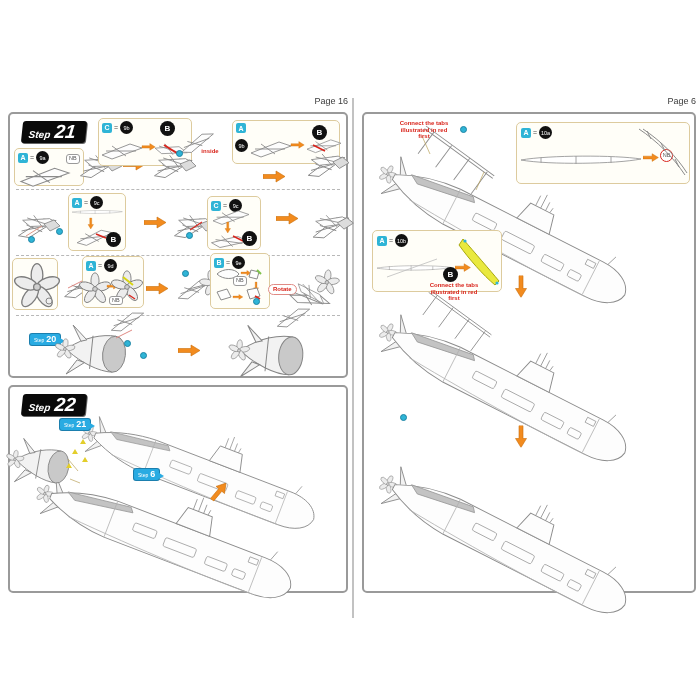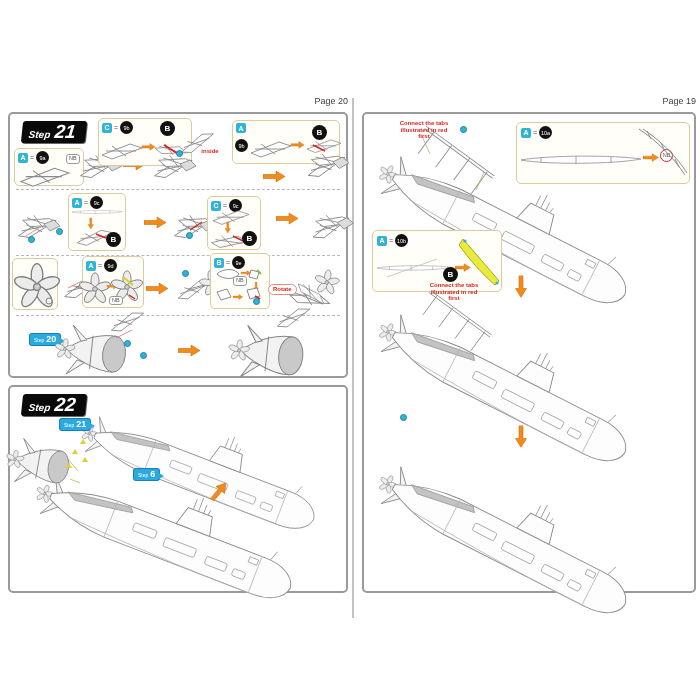--- a/index.html
+++ b/index.html
@@ -122,22 +122,22 @@
         <line x1="10" y1="1" x2="7" y2="28"></line>
           <line x1="32" y1="4" x2="29" y2="31"></line>
         <line x1="54" y1="6" x2="51" y2="33"></line>
           <line x1="76" y1="9" x2="73" y2="36"></line>
       </g>
       <polygon id="oarrow" points="0,4.5 13,4.5 13,1 22,6.5 13,12 13,8.5 0,8.5" fill="#f28b1e" stroke="#c96d08" stroke-width="0.6"></polygon>
     </defs>
   </svg>
 
   
-  <div class="page-label" style="left:296px;top:96px;">Page 20</div>
-  <div class="page-label" style="left:644px;top:96px;">Page 19</div>
+  <div class="page-label" style="left:296px;top:96px;">Page 16</div>
+  <div class="page-label" style="left:644px;top:96px;">Page 6</div>
   <div class="divider"></div>
 
   
   <section class="panel" style="left:8px;top:112px;width:340px;height:266px;">
     <div class="step-box" style="left:12px;top:7px;">
       <span class="step-word">Step</span>
       <span class="step-num">21</span>
     </div>
     <div class="sep" style="top:75px;"></div>
     <div class="sep" style="top:141px;"></div>

